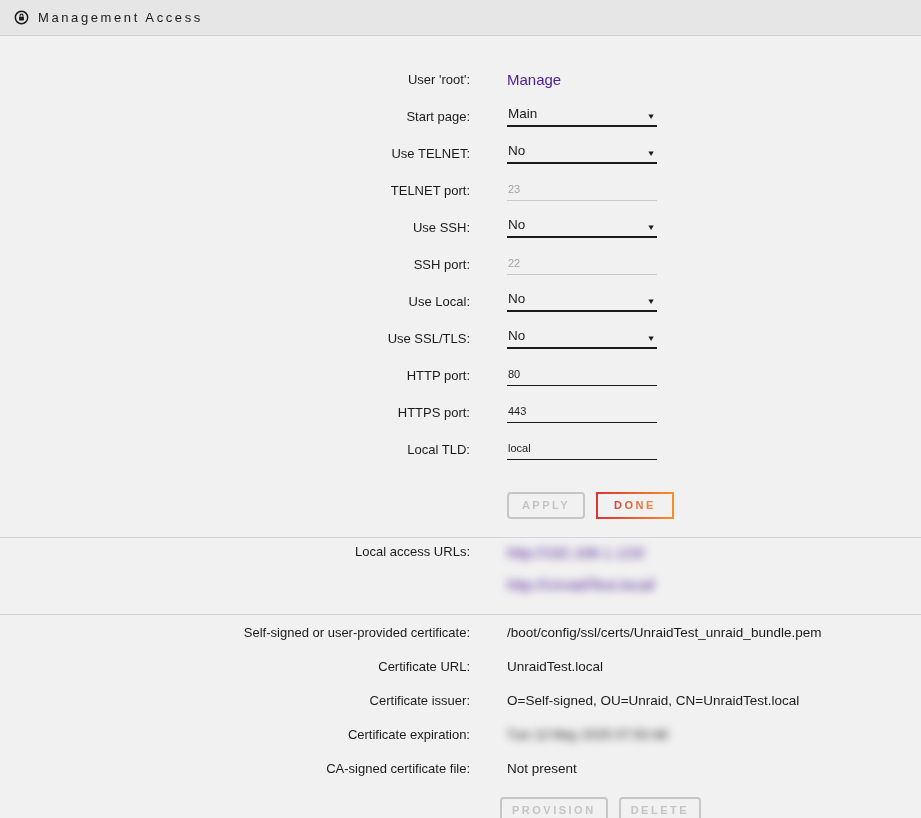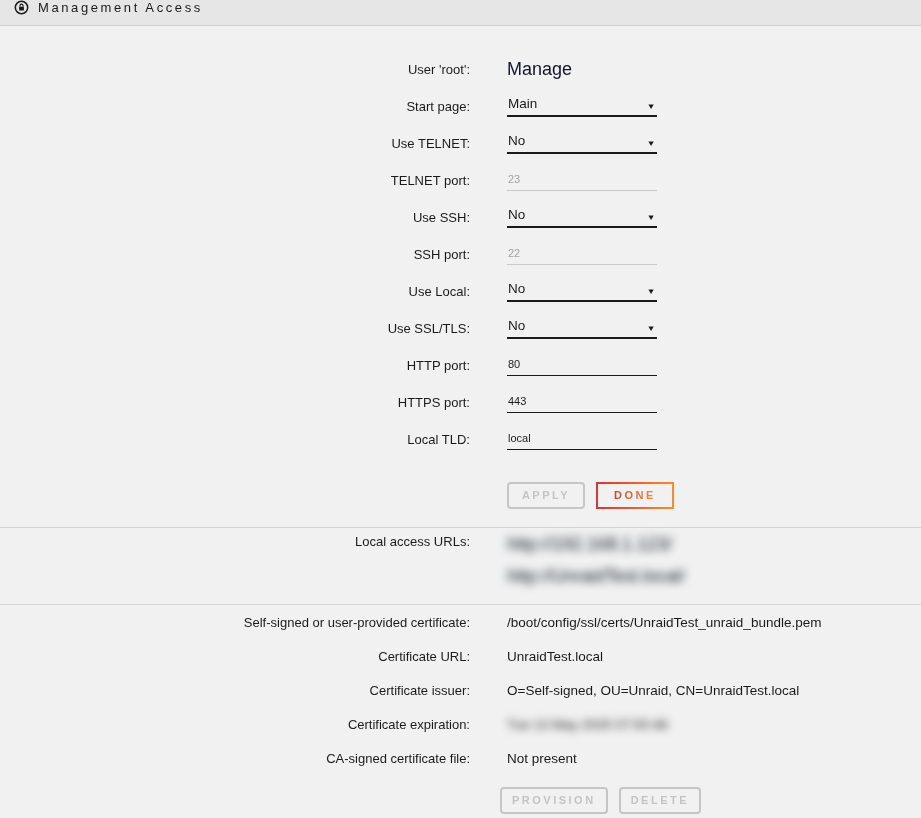--- a/index.html
+++ b/index.html
@@ -6,25 +6,25 @@
   html, body { width: 921px; height: 818px; }
   body {
     background: #f1f1f1;
     font-family: "Liberation Sans", sans-serif;
     color: #1c1b1b;
     overflow: hidden;
   }
 
   
   .titlebar {
-    height: 26px;
+    height: 36px;
     background: #e6e6e6;
     border-bottom: 1px solid #cfcfcf;
     display: flex;
-    align-items: flex-start;
+    align-items: center;
     padding-left: 14px;
   }
   .titlebar .icon-wrap { display: flex; align-items: center; margin-right: 9px; }
   .titlebar .title {
     font-size: 13px;
     letter-spacing: 2.6px;
     color: #1c1b1b;
   }
 
   
@@ -39,21 +39,21 @@
     text-align: right;
     font-size: 13px;
     color: #1c1b1b;
   }
   .row .val {
     margin-left: 37px;
     width: 150px;
     font-size: 13.5px;
   }
 
-  a.link { color: #0f172a; text-decoration: none; font-size: 18px; }
+  a.link { color: #4c1d95; text-decoration: none; font-size: 15px; }
 
   
   .select {
     width: 150px;
     display: flex;
     justify-content: space-between;
     align-items: flex-end;
     border-bottom: 2px solid #1a1a1a;
     padding: 0 2px 4px 1px;
     cursor: pointer;

